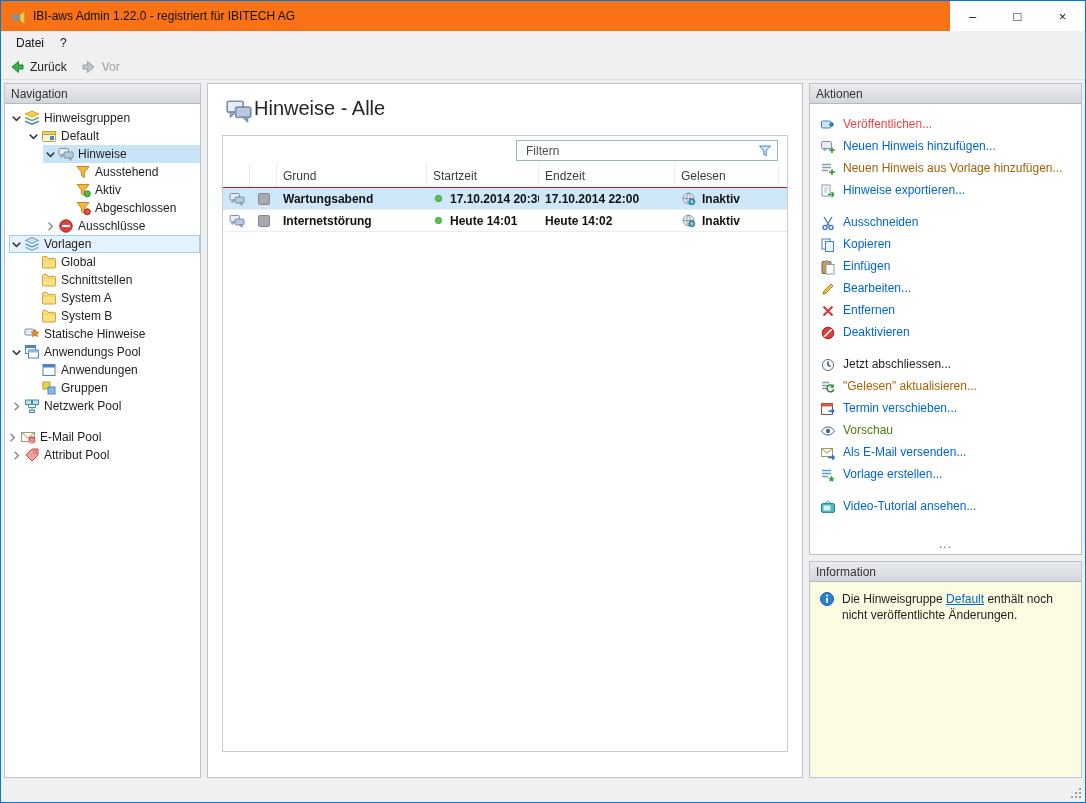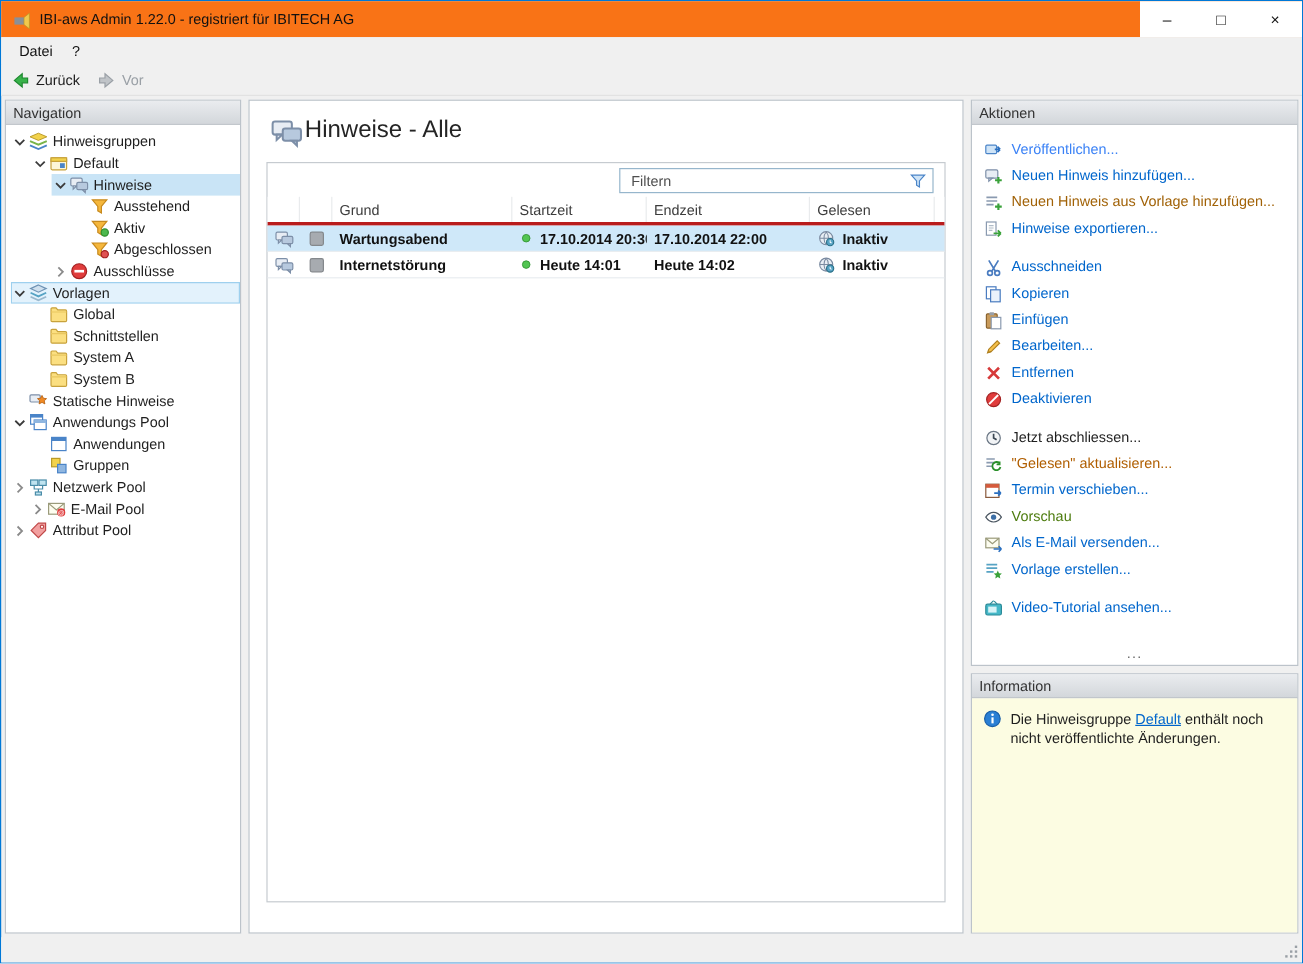--- a/index.html
+++ b/index.html
@@ -48,21 +48,21 @@
   
   .main-panel{flex:1;padding:0 14px;overflow:hidden}
   .main-header{flex:none;display:flex;align-items:flex-start;padding:13px 2px 11px}
   .main-title{font-size:20px;color:#252525}
   .table-box{flex:1;border:1px solid #c6cbd0;margin-bottom:25px;display:flex;flex-direction:column;min-height:0;background:#fff}
   .filter-row{flex:none;display:flex;padding:4px 6px 3px}
   .filter-input-wrap{margin-left:auto;width:262px;height:21px;border:1px solid #96b6cc;display:flex;align-items:center;background:#fff;padding:0 4px 0 7px;margin-right:3px}
   .filter-input{flex:1;border:none;outline:none;font:inherit;color:#333;min-width:0;background:transparent}
   .filter-input::placeholder{color:#4f4f4f;opacity:1}
   .grid{display:grid;grid-template-columns:27px 27px 150px 112px 136px 104px 1fr}
-  .hrow{flex:none;height:24px;border-bottom:3px solid #b91c1c;background:#fff}
+  .hrow{flex:none;height:24px;border-bottom:1px solid #b91c1c;background:#fff}
   .hcell{display:flex;align-items:center;padding:0 6px;border-right:1px solid #e9ebed;color:#3c3c3c}
   .hcell:last-child{border-right:none}
   .trow{flex:none;height:22px;border-bottom:1px solid #e9edf0;font-weight:bold;color:#111}
   .trow.selected{background:#cfe8f9}
   .tcell{display:flex;align-items:center;padding:0 6px;gap:6px;overflow:hidden;white-space:nowrap}
   .tcell.center{justify-content:center;padding:0}
   .table-rest{flex:1}
 
   
   .right-col{width:273px;flex:none;display:flex;flex-direction:column;gap:6px;min-height:0}
@@ -365,21 +365,21 @@
                 <svg viewBox="0 0 16 16">
                   <rect x="1.5" y="2" width="6" height="4.5" fill="#bfe3ef" stroke="#4a8ca8"></rect>
                   <rect x="8.5" y="2" width="6" height="4.5" fill="#bfe3ef" stroke="#4a8ca8"></rect>
                   <path d="M4.5 6.5v3h7v-3M8 9.5v2.5" stroke="#4a8ca8" fill="none"></path>
                   <rect x="5.5" y="12" width="5" height="2.5" fill="#bfe3ef" stroke="#4a8ca8"></rect>
                 </svg>
               </span>
               <span class="tree-label">Netzwerk Pool</span>
             </div>
           </div>
-          <div class="tree-row" style="padding-left: 19px;">
+          <div class="tree-row" style="padding-left: 0; margin-top: 13px;">
             <div class="tree-inner">
               <span class="expander">
                 <svg viewBox="0 0 16 16">
                   <path d="M6 4l4 4-4 4" fill="none" stroke="#8a8a8a" stroke-width="1.6"></path>
                 </svg>
               </span>
               <span class="ic">
                 <svg viewBox="0 0 16 16">
                   <rect x="1.5" y="3.5" width="13" height="9" fill="#fdfdf0" stroke="#9a9a7a"></rect>
                   <path d="M1.5 3.5L8 9l6.5-5.5" fill="none" stroke="#9a9a7a"></path>
@@ -534,21 +534,21 @@
         <div class="panel-header">Aktionen</div>
         <div class="actions-list">
             <div class="action-group">
               <div class="action-item">
                 <span class="ic">
                   <svg viewBox="0 0 16 16">
                     <rect x="1.5" y="4" width="9" height="7" rx="1" fill="#cfe4f7" stroke="#4a84c8"></rect>
                     <path d="M9 7.5h4.5m0 0l-2.3-2.3M13.5 7.5l-2.3 2.3" stroke="#2a6fc0" stroke-width="1.4" fill="none"></path>
                   </svg>
                 </span>
-                <span class="action-label" style="color: #3b82f6; text-align: right;">Veröffentlichen...</span>
+                <span class="action-label" style="color: #ef4444; text-align: right;">Veröffentlichen...</span>
               </div>
               <div class="action-item">
                 <span class="ic">
                   <svg viewBox="0 0 16 16">
                     <rect x="1.5" y="2.5" width="10" height="7" rx="1.2" fill="#e8edf4" stroke="#7d8fa8"></rect>
                     <path d="M4 9.5V12l3-2.5z" fill="#e8edf4" stroke="#7d8fa8"></path>
                     <path d="M12 8.5v5.5M9.2 11.2h5.6" stroke="#3aa23a" stroke-width="1.8"></path>
                   </svg>
                 </span>
                 <span class="action-label" style="color: rgb(0, 102, 204);">Neuen Hinweis hinzufügen...</span>

